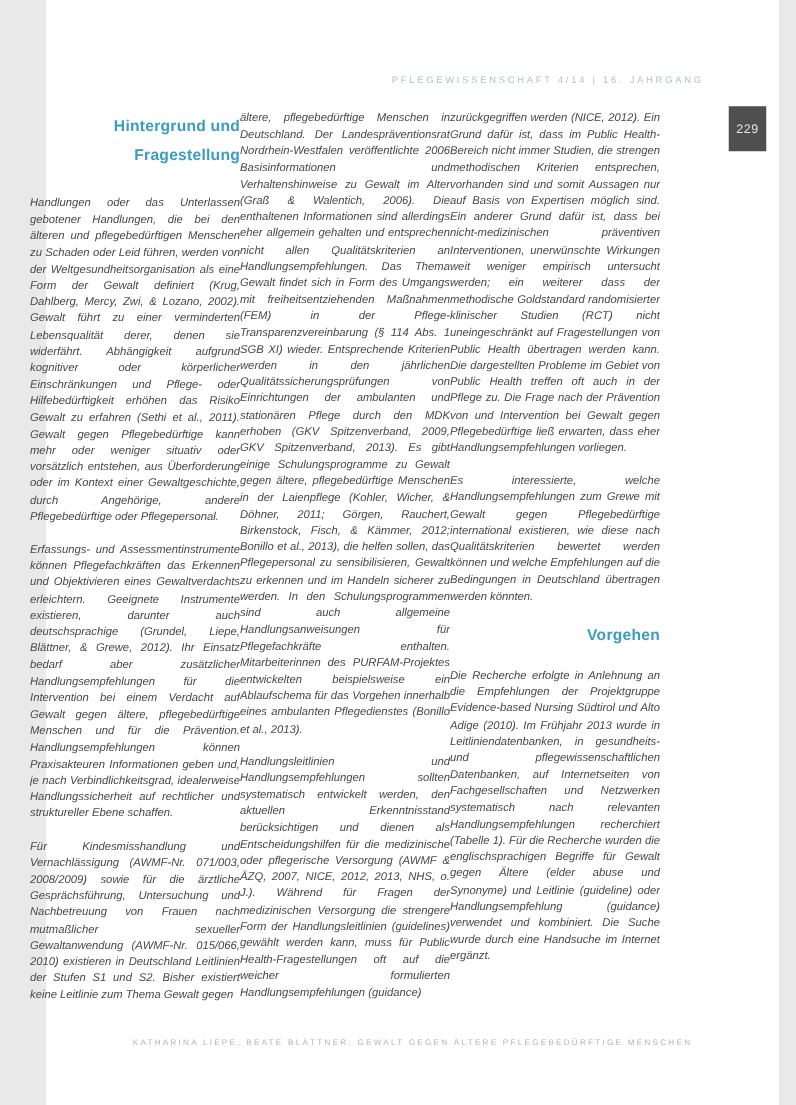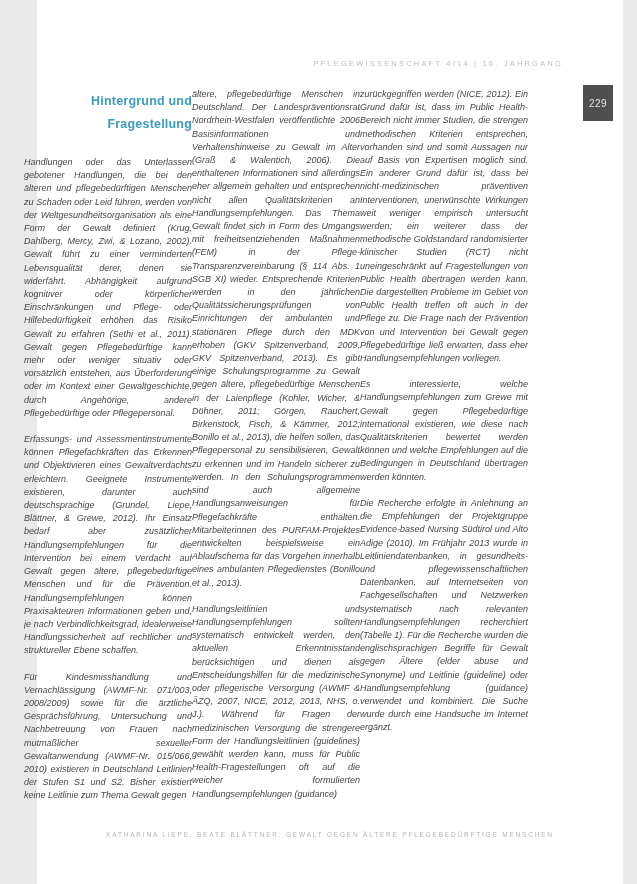--- a/index.html
+++ b/index.html
@@ -74,19 +74,20 @@
     </div>
 
     <div class="col">
       <p>ältere, pflegebedürftige Menschen in Deutschland. Der Landespräventionsrat Nordrhein-Westfalen veröffentlichte 2006 Basisinformationen und Verhaltenshinweise zu Gewalt im Alter (Graß &amp; Walentich, 2006). Die enthaltenen Informationen sind allerdings eher allgemein gehalten und entsprechen nicht allen Qualitätskriterien an Handlungsempfehlungen. Das Thema Gewalt findet sich in Form des Umgangs mit freiheitsentziehenden Maßnahmen (FEM) in der Pflege-Transparenzvereinbarung (§ 114 Abs. 1 SGB XI) wieder. Entsprechende Kriterien werden in den jährlichen Qualitätssicherungsprüfungen von Einrichtungen der ambulanten und stationären Pflege durch den MDK erhoben (GKV Spitzenverband, 2009, GKV Spitzenverband, 2013). Es gibt einige Schulungsprogramme zu Gewalt gegen ältere, pflegebedürftige Menschen in der Laienpflege (Kohler, Wicher, &amp; Döhner, 2011; Görgen, Rauchert, Birkenstock, Fisch, &amp; Kämmer, 2012; Bonillo et al., 2013), die helfen sollen, das Pflegepersonal zu sensibilisieren, Gewalt zu erkennen und im Handeln sicherer zu werden. In den Schulungsprogrammen sind auch allgemeine Handlungsanweisungen für Pflegefachkräfte enthalten. Mitarbeiterinnen des PURFAM-Projektes entwickelten beispielsweise ein Ablaufschema für das Vorgehen innerhalb eines ambulanten Pflegedienstes (Bonillo et al., 2013).</p>
       <p>Handlungsleitlinien und Handlungsempfehlungen sollten systematisch entwickelt werden, den aktuellen Erkenntnisstand berücksichtigen und dienen als Entscheidungshilfen für die medizinische oder pflegerische Versorgung (AWMF &amp; ÄZQ, 2007, NICE, 2012, 2013, NHS, o. J.). Während für Fragen der medizinischen Versorgung die strengere Form der Handlungsleitlinien (guidelines) gewählt werden kann, muss für Public Health-Fragestellungen oft auf die weicher formulierten Handlungsempfehlungen (guidance)</p>
     </div>
 
     <div class="col">
       <p>zurückgegriffen werden (NICE, 2012). Ein Grund dafür ist, dass im Public Health-Bereich nicht immer Studien, die strengen methodischen Kriterien entsprechen, vorhanden sind und somit Aussagen nur auf Basis von Expertisen möglich sind. Ein anderer Grund dafür ist, dass bei nicht-medizinischen präventiven Interventionen, unerwünschte Wirkungen weit weniger empirisch untersucht werden; ein weiterer dass der methodische Goldstandard randomisierter klinischer Studien (RCT) nicht uneingeschränkt auf Fragestellungen von Public Health übertragen werden kann. Die dargestellten Probleme im Gebiet von Public Health treffen oft auch in der Pflege zu. Die Frage nach der Prävention von und Intervention bei Gewalt gegen Pflegebedürftige ließ erwarten, dass eher Handlungsempfehlungen vorliegen.</p>
       <p>Es interessierte, welche Handlungsempfehlungen zum Grewe mit Gewalt gegen Pflegebedürftige international existieren, wie diese nach Qualitätskriterien bewertet werden können und welche Empfehlungen auf die Bedingungen in Deutschland übertragen werden könnten.</p>
+      <h2 class="section-heading heading-inline">Vorgehen</h2>
       <p>Die Recherche erfolgte in Anlehnung an die Empfehlungen der Projektgruppe Evidence-based Nursing Südtirol und Alto Adige (2010). Im Frühjahr 2013 wurde in Leitliniendatenbanken, in gesundheits- und pflegewissenschaftlichen Datenbanken, auf Internetseiten von Fachgesellschaften und Netzwerken systematisch nach relevanten Handlungsempfehlungen recherchiert (Tabelle 1). Für die Recherche wurden die englischsprachigen Begriffe für Gewalt gegen Ältere (elder abuse und Synonyme) und Leitlinie (guideline) oder Handlungsempfehlung (guidance) verwendet und kombiniert. Die Suche wurde durch eine Handsuche im Internet ergänzt.</p>
     </div>
 
   </div>
 
   <div class="footer-byline">Katharina Liepe, Beate Blättner: Gewalt gegen ältere pflegebedürftige Menschen</div>
 </div>
 
 </body></html>

